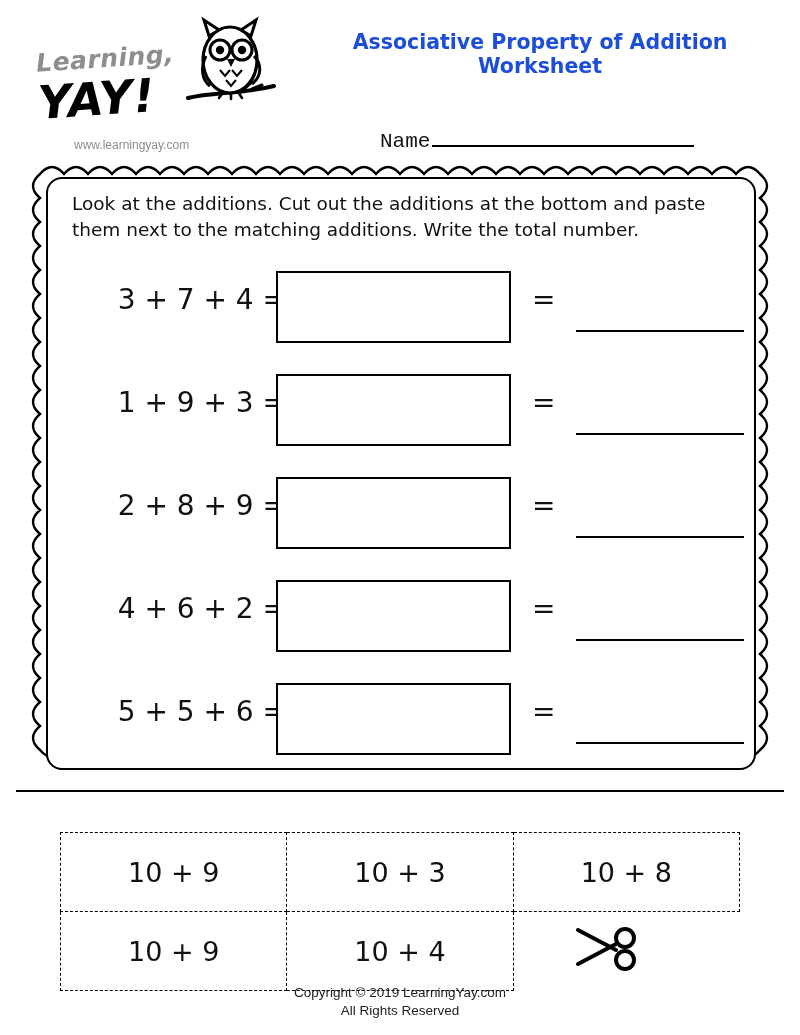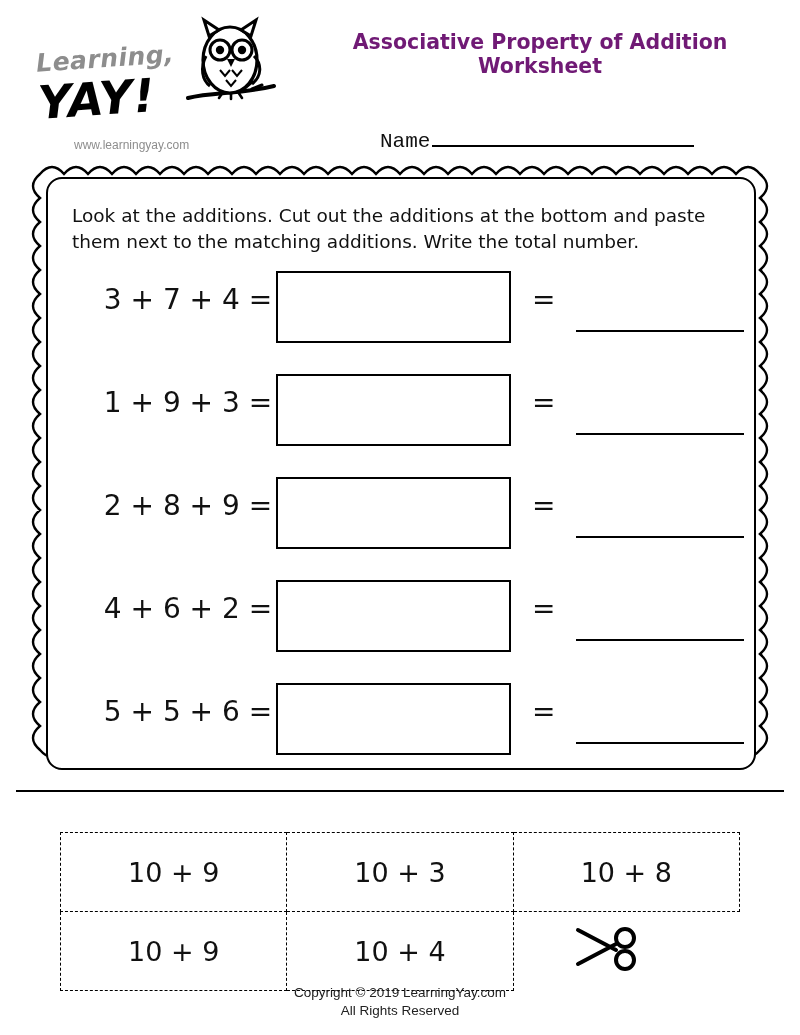--- a/index.html
+++ b/index.html
@@ -73,21 +73,21 @@
 
   .worksheet-title {
     position: absolute;
     left: 300px;
     top: 30px;
     width: 480px;
     text-align: center;
     font-family: "DejaVu Sans", sans-serif;
     font-size: 20.5px;
     font-weight: 600;
-    color: #701a75;
+    color: #1d4ed8;
   }
   .name-row {
     position: absolute;
     left: 380px;
     top: 128px;
     font-family: Liberation Mono, monospace;
     font-size: 21px;
     color: #111;
   }
   .name-line {
@@ -126,40 +126,39 @@
 
   .instructions {
     position: absolute;
     left: 24px;
     top: 12px;
     width: 668px;
     font-family: "DejaVu Sans", sans-serif;
     font-size: 18.5px;
     line-height: 1.38;
     color: #111;
-    margin-top: 12px;
   }
 
   
   .problems {
     position: absolute;
     left: 0;
     top: 78px;
     width: 710px;
   }
   .prob-row {
     position: relative;
     height: 103px;
   }
   .prob-expr {
     position: absolute;
     left: 42px;
     top: 26px;
     width: 196px;
-    text-align: center;
+    text-align: right;
     font-family: "DejaVu Sans", sans-serif;
     font-size: 28px;
     color: #111;
     white-space: nowrap;
   }
   .prob-box {
     position: absolute;
     left: 228px;
     top: 14px;
     width: 235px;

